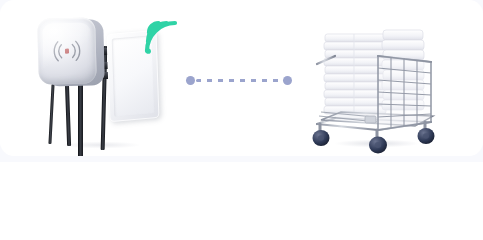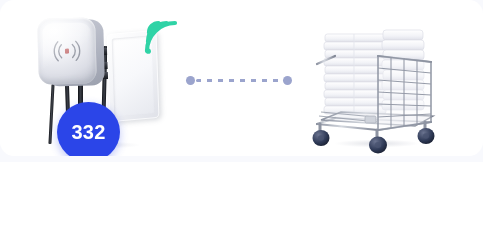--- a/index.html
+++ b/index.html
@@ -300,23 +300,20 @@
 
       <svg class="signal-waves" viewBox="0 0 40 40">
         <g fill="none" stroke="#2fd3a6" stroke-width="4.2" stroke-linecap="round">
           <path d="M5 33 A 28 28 0 0 1 33 5"></path>
           <path d="M6 23.5 A 18.5 18.5 0 0 1 24.5 5"></path>
           <path d="M7 14.5 A 9.5 9.5 0 0 1 16.5 5"></path>
         </g>
         <circle cx="6.3" cy="33.2" r="2.6" fill="#2fd3a6"></circle>
       </svg>
 
-      <div class="count-badge">
-        <span class="count-badge-label">332</span>
-      </div>
     </div>
 
     <div class="link-connector">
       <div class="link-dot link-dot-left"></div>
       <div class="link-dash-line"></div>
       <div class="link-dot link-dot-right"></div>
     </div>
 
     <div class="cart-shadow"></div>
 

